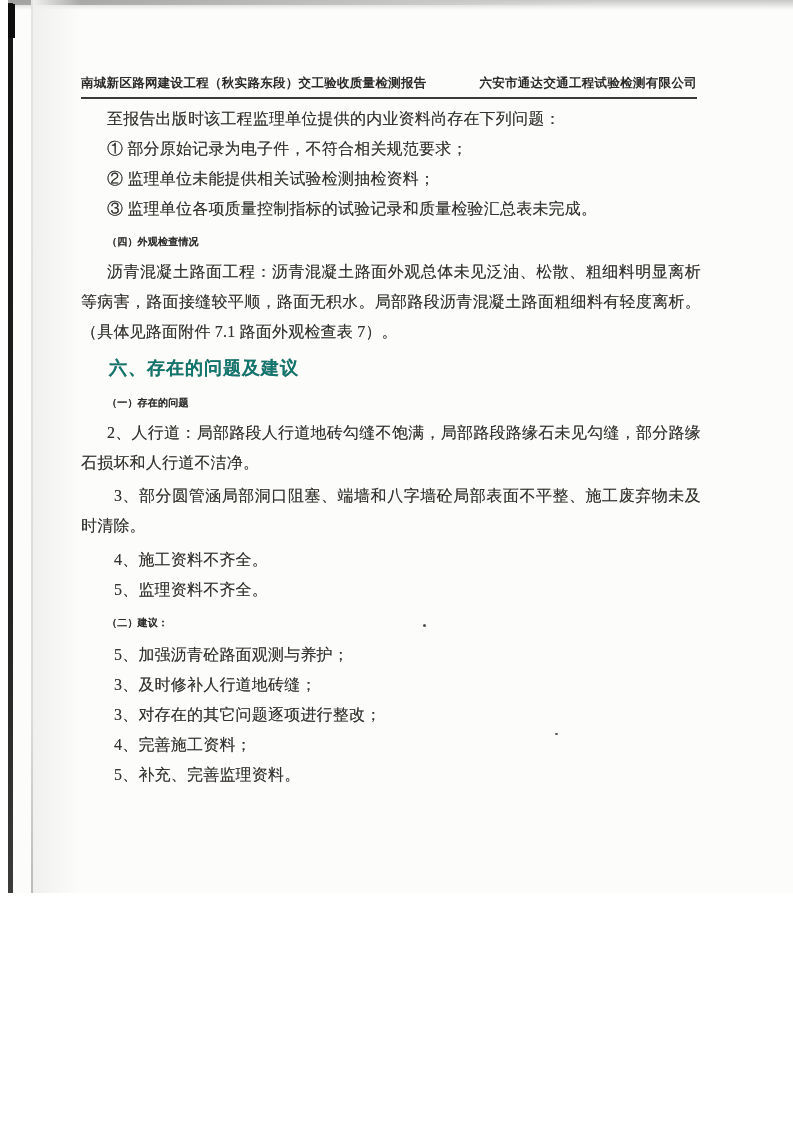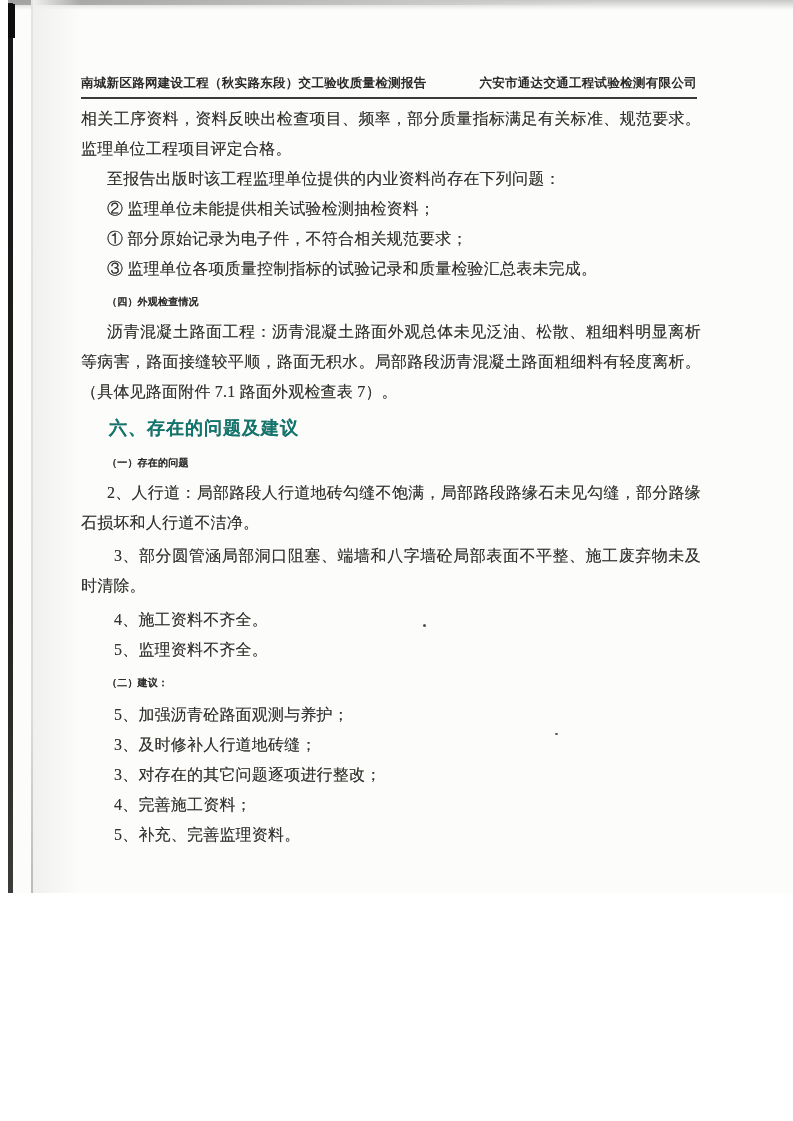--- a/index.html
+++ b/index.html
@@ -85,24 +85,23 @@
   <div class="page-edge-right"></div>
   <div class="speck speck-a"></div>
   <div class="speck speck-b"></div>
 
   <div class="header">
     <span>南城新区路网建设工程（秋实路东段）交工验收质量检测报告</span>
     <span>六安市通达交通工程试验检测有限公司</span>
   </div>
 
   <div class="content">
-    <p>相关工序资料，资料反映出检查项目、频率，部分质量指标满足有关标准、规范要求。监理单位工程项目评定合格。</p>
     <p class="ind-a">至报告出版时该工程监理单位提供的内业资料尚存在下列问题：</p>
+    <p class="ind-a">① 部分原始记录为电子件，不符合相关规范要求；</p>
     <p class="ind-a">② 监理单位未能提供相关试验检测抽检资料；</p>
-    <p class="ind-a">① 部分原始记录为电子件，不符合相关规范要求；</p>
     <p class="ind-a">③ 监理单位各项质量控制指标的试验记录和质量检验汇总表未完成。</p>
     <p class="h-sub mt3">（四）外观检查情况</p>
     <p class="ind-a">沥青混凝土路面工程：沥青混凝土路面外观总体未见泛油、松散、粗细料明显离析等病害，路面接缝较平顺，路面无积水。局部路段沥青混凝土路面粗细料有轻度离析。（具体见路面附件 7.1 路面外观检查表 7）。</p>
     <p class="h-main mt5">六、存在的问题及建议</p>
     <p class="h-sub mt4">（一）存在的问题</p>
     <p class="ind-a">2、人行道：局部路段人行道地砖勾缝不饱满，局部路段路缘石未见勾缝，部分路缘石损坏和人行道不洁净。</p>
     <p class="ind-b mt3">3、部分圆管涵局部洞口阻塞、端墙和八字墙砼局部表面不平整、施工废弃物未及时清除。</p>
     <p class="ind-b mt4">4、施工资料不齐全。</p>
     <p class="ind-b">5、监理资料不齐全。</p>
     <p class="h-sub mt3">（二）建议：</p>

